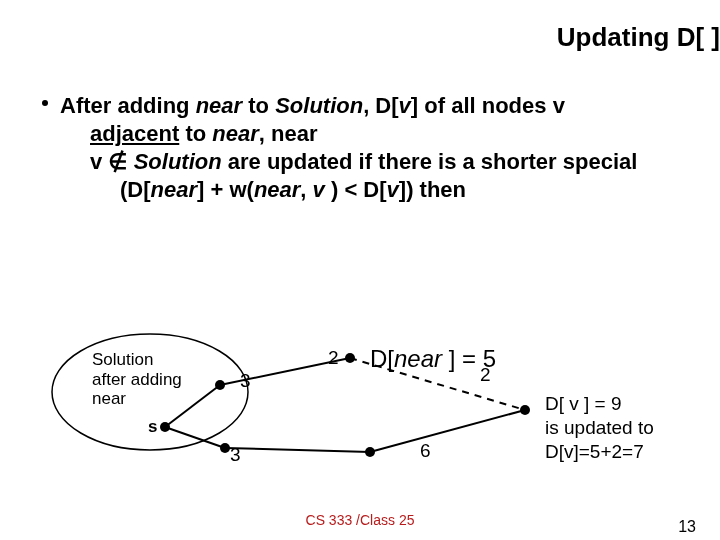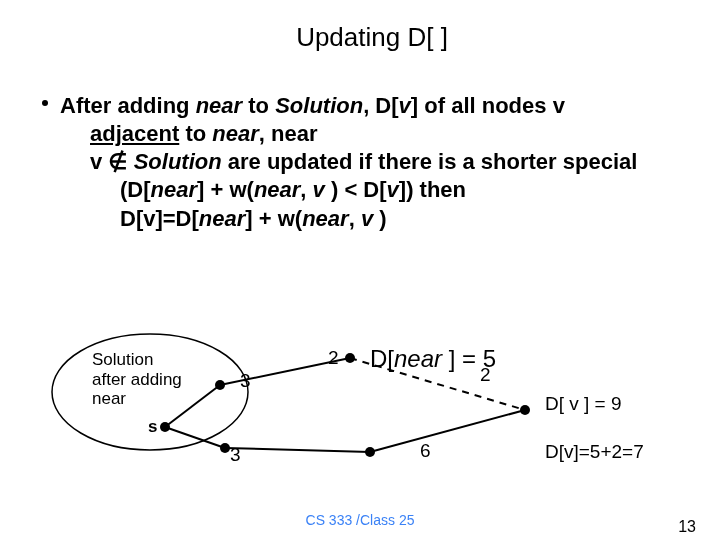--- a/index.html
+++ b/index.html
@@ -5,22 +5,22 @@
   html,body{margin:0;padding:0}
   body{
     width:720px;height:540px;
     background:#fff;
     font-family:Arial,Helvetica,sans-serif;
     color:#000;
     position:relative;
     overflow:hidden;
   }
   .title{
-    text-align:center;
-    font-weight:normal;
+    text-align:right;
+    font-weight:bold;
     font-size:26px;
     padding-top:22px;
     padding-left:24px;
   }
   .bullet{
     position:absolute;
     left:40px;top:92px;
     font-size:22px;
     font-weight:bold;
     line-height:1.28;
@@ -45,21 +45,21 @@
   }
   .caption{
     position:absolute;
     font-size:17px;
     font-weight:normal;
   }
   .footer{
     position:absolute;
     bottom:12px;
     font-size:14px;
-    color:#3b82f6;
+    color:#b91c1c;
     width:720px;
     text-align:center;
   }
   .pagenum{
     position:absolute;
     bottom:4px;right:24px;
     font-size:16px;
   }
 </style>
 </head>
@@ -74,23 +74,20 @@
   </span>
   <span class="indent">
     <span class="underline">adjacent</span><span> to </span><span class="ital">near</span><span>, near</span>
   </span>
   <span class="indent">
     <span>v </span><span>∉</span>
     <span class="ital">Solution</span><span> are updated if there is a shorter special</span>
   </span>
   <span class="indent2">
     <span>(D[</span><span class="ital">near</span><span>] + w(</span><span class="ital">near</span><span>, </span><span class="ital">v</span><span> ) &lt; D[</span><span class="ital">v</span><span>]) then</span>
-  </span>
-  <span class="indent2">
-    <span>D[v]=D[</span><span class="ital">near</span><span>] + w(</span><span class="ital">near</span><span>, </span><span class="ital">v</span><span> )</span>
   </span>
 </div>
 
 <div class="fig">
   <svg width="640" height="170">
 
     <ellipse cx="100" cy="62" rx="98" ry="58" fill="none" stroke="#000" stroke-width="1.5"></ellipse>
 
     <circle cx="115" cy="97" r="5" fill="#000"></circle>
 
@@ -125,19 +122,19 @@
   <div class="caption" style="left:278px;top:17px;font-size:19px">2</div>
   <div class="caption" style="left:430px;top:34px;font-size:19px">2</div>
   <div class="caption" style="left:370px;top:110px;font-size:19px">6</div>
 
   <div class="caption" style="left:320px;top:15px;font-weight:normal;font-size:24px">
     <span>D[<span class="ital">near</span> ] = 5</span>
   </div>
 
   <div class="caption" style="left:495px;top:62px;font-weight:normal;font-size:19px;line-height:1.25">
     <span>D[ v ] = 9</span><br>
-    <br>
+    <span>is updated to</span><br>
     <span>D[v]=5+2=7</span>
   </div>
 </div>
 
 <div class="footer">CS 333 /Class  25</div>
 <div class="pagenum">13</div>
 
 </body></html>

